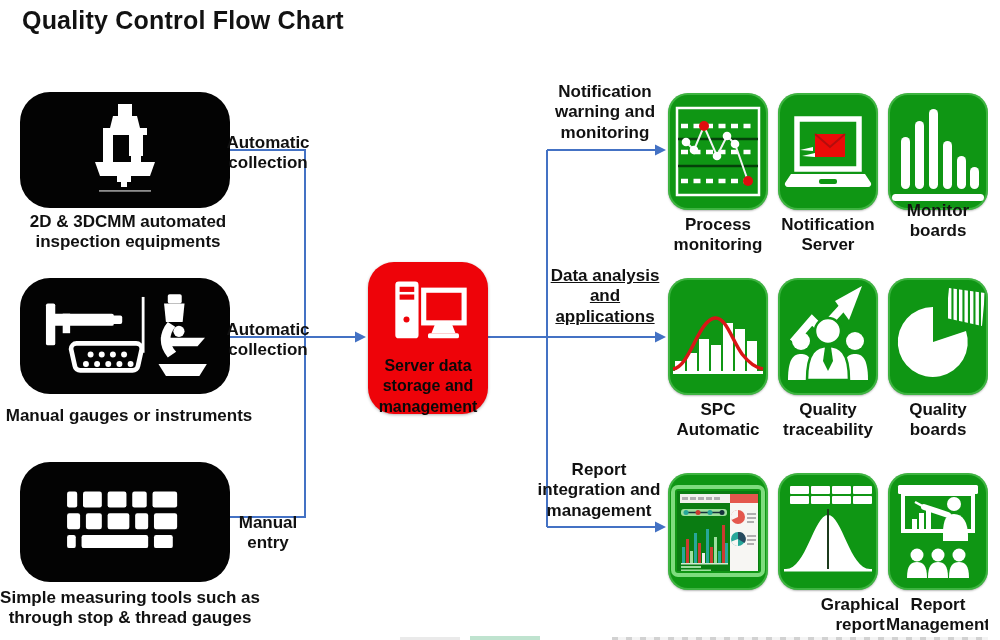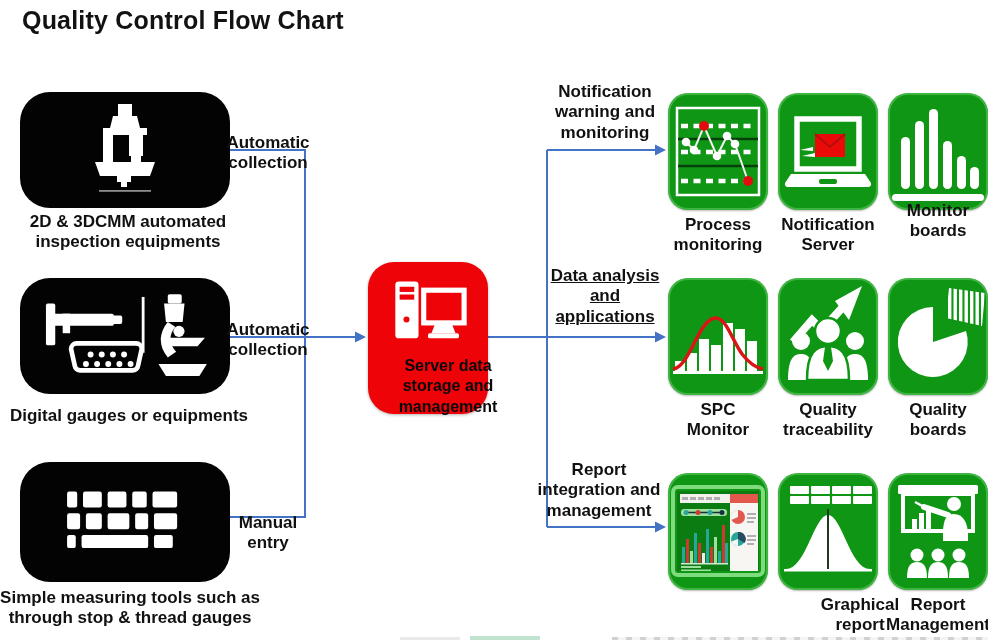--- a/index.html
+++ b/index.html
@@ -8,21 +8,21 @@
   .abs{position:absolute;}
   .pre{white-space:pre-line;}
   .title{left:22px;top:6px;font-size:25px;font-weight:800;color:#121212;letter-spacing:.2px;}
   .black-box{background:#030303;border-radius:30px;z-index:2;}
   .red-box{background:#ee0309;border-radius:26px;z-index:2;box-shadow:0 1px 3px rgba(0,0,0,.3);}
   .green-box{background:#0f9614;border-radius:20px;z-index:2;
              box-shadow:inset 0 0 0 2px rgba(140,230,140,.38), 0 1px 2px rgba(0,0,0,.28);}
   .caption{font-size:17px;font-weight:700;color:#111;text-align:center;line-height:1.2;z-index:3;}
   .method-label{font-size:17px;font-weight:700;color:#111;text-align:center;line-height:1.15;z-index:3;margin-top:36px;}
   .branch-label{font-size:17px;font-weight:700;color:#111;text-align:center;line-height:1.2;z-index:3;}
-  .server-label{font-size:16px;font-weight:700;color:#090909;text-align:center;line-height:1.28;z-index:3;padding-left:20px;}
+  .server-label{font-size:16px;font-weight:700;color:#090909;text-align:center;line-height:1.28;z-index:3;}
   .icon-wrap{display:flex;align-items:center;justify-content:center;width:100%;height:100%;}
   svg{display:block;}
   .connector-layer{left:0;top:0;z-index:1;pointer-events:none;}
   .wm1{left:470px;top:636px;width:70px;height:4px;background:#bfe3cf;z-index:4;}
   .wm2{left:612px;top:637px;width:388px;height:3px;z-index:4;opacity:.45;
        background:repeating-linear-gradient(90deg,#9a9a9a 0 6px,#e6e6e6 6px 14px);}
   .wm3{left:400px;top:637px;width:60px;height:3px;background:#dcdcdc;z-index:4;opacity:.6;}
 </style>
 </head>
 <body>
@@ -95,21 +95,21 @@
             <circle cx="99" cy="70" r="3.2"></circle>
           <circle cx="58" cy="80" r="3.2"></circle>
             <circle cx="70" cy="80" r="3.2"></circle>
             <circle cx="82" cy="80" r="3.2"></circle>
             <circle cx="94" cy="80" r="3.2"></circle>
             <circle cx="106" cy="80" r="3.2"></circle>
         </g>
       </svg>
     </div>
   </div>
-  <div class="abs caption pre" style="left:4px;top:406px;width:250px;">Digital gauges or equipments</div>
+  <div class="abs caption pre" style="left:4px;top:406px;width:250px;">Manual gauges or instruments</div>
   <div class="abs method-label pre" style="left:224px;top:284px;width:88px;">Automatic
 collection</div>
 
   <div class="abs black-box" style="left:20px;top:462px;width:210px;height:120px;">
     <div class="icon-wrap">
       <svg width="150" height="84" viewBox="0 0 100 58">
         <g fill="#fff">
           <rect x="10" y="8" width="7" height="11" rx="1.5"></rect>
             <rect x="21" y="8" width="13" height="11" rx="1.5"></rect>
             <rect x="38" y="8" width="13" height="11" rx="1.5"></rect>
@@ -273,21 +273,21 @@
           <rect x="71" y="8" width="3.4" height="42"></rect>
             <rect x="76.5" y="8" width="3.4" height="42"></rect>
           <rect x="82" y="8" width="3.4" height="42"></rect>
             <rect x="87.5" y="8" width="3.4" height="42"></rect>
           <rect x="93" y="8" width="3.4" height="42"></rect>
         </g>
       </svg>
     </div>
   </div>
   <div class="abs caption pre" style="left:658px;top:400px;width:120px;">SPC
-Monitor</div>
+Automatic</div>
   <div class="abs caption pre" style="left:768px;top:400px;width:120px;">Quality
 traceability</div>
   <div class="abs caption pre" style="left:878px;top:400px;width:120px;">Quality
 boards</div>
 
   <div class="abs green-box" style="left:668px;top:473px;width:100px;height:117px;">
     <div class="icon-wrap">
       <svg width="100" height="117" viewBox="0 0 100 117">
         <rect x="5" y="14" width="90" height="88" rx="5" fill="none" stroke="#7edc7e" stroke-width="4"></rect>
         <rect x="9" y="18" width="82" height="80" fill="#0a7c12"></rect>

